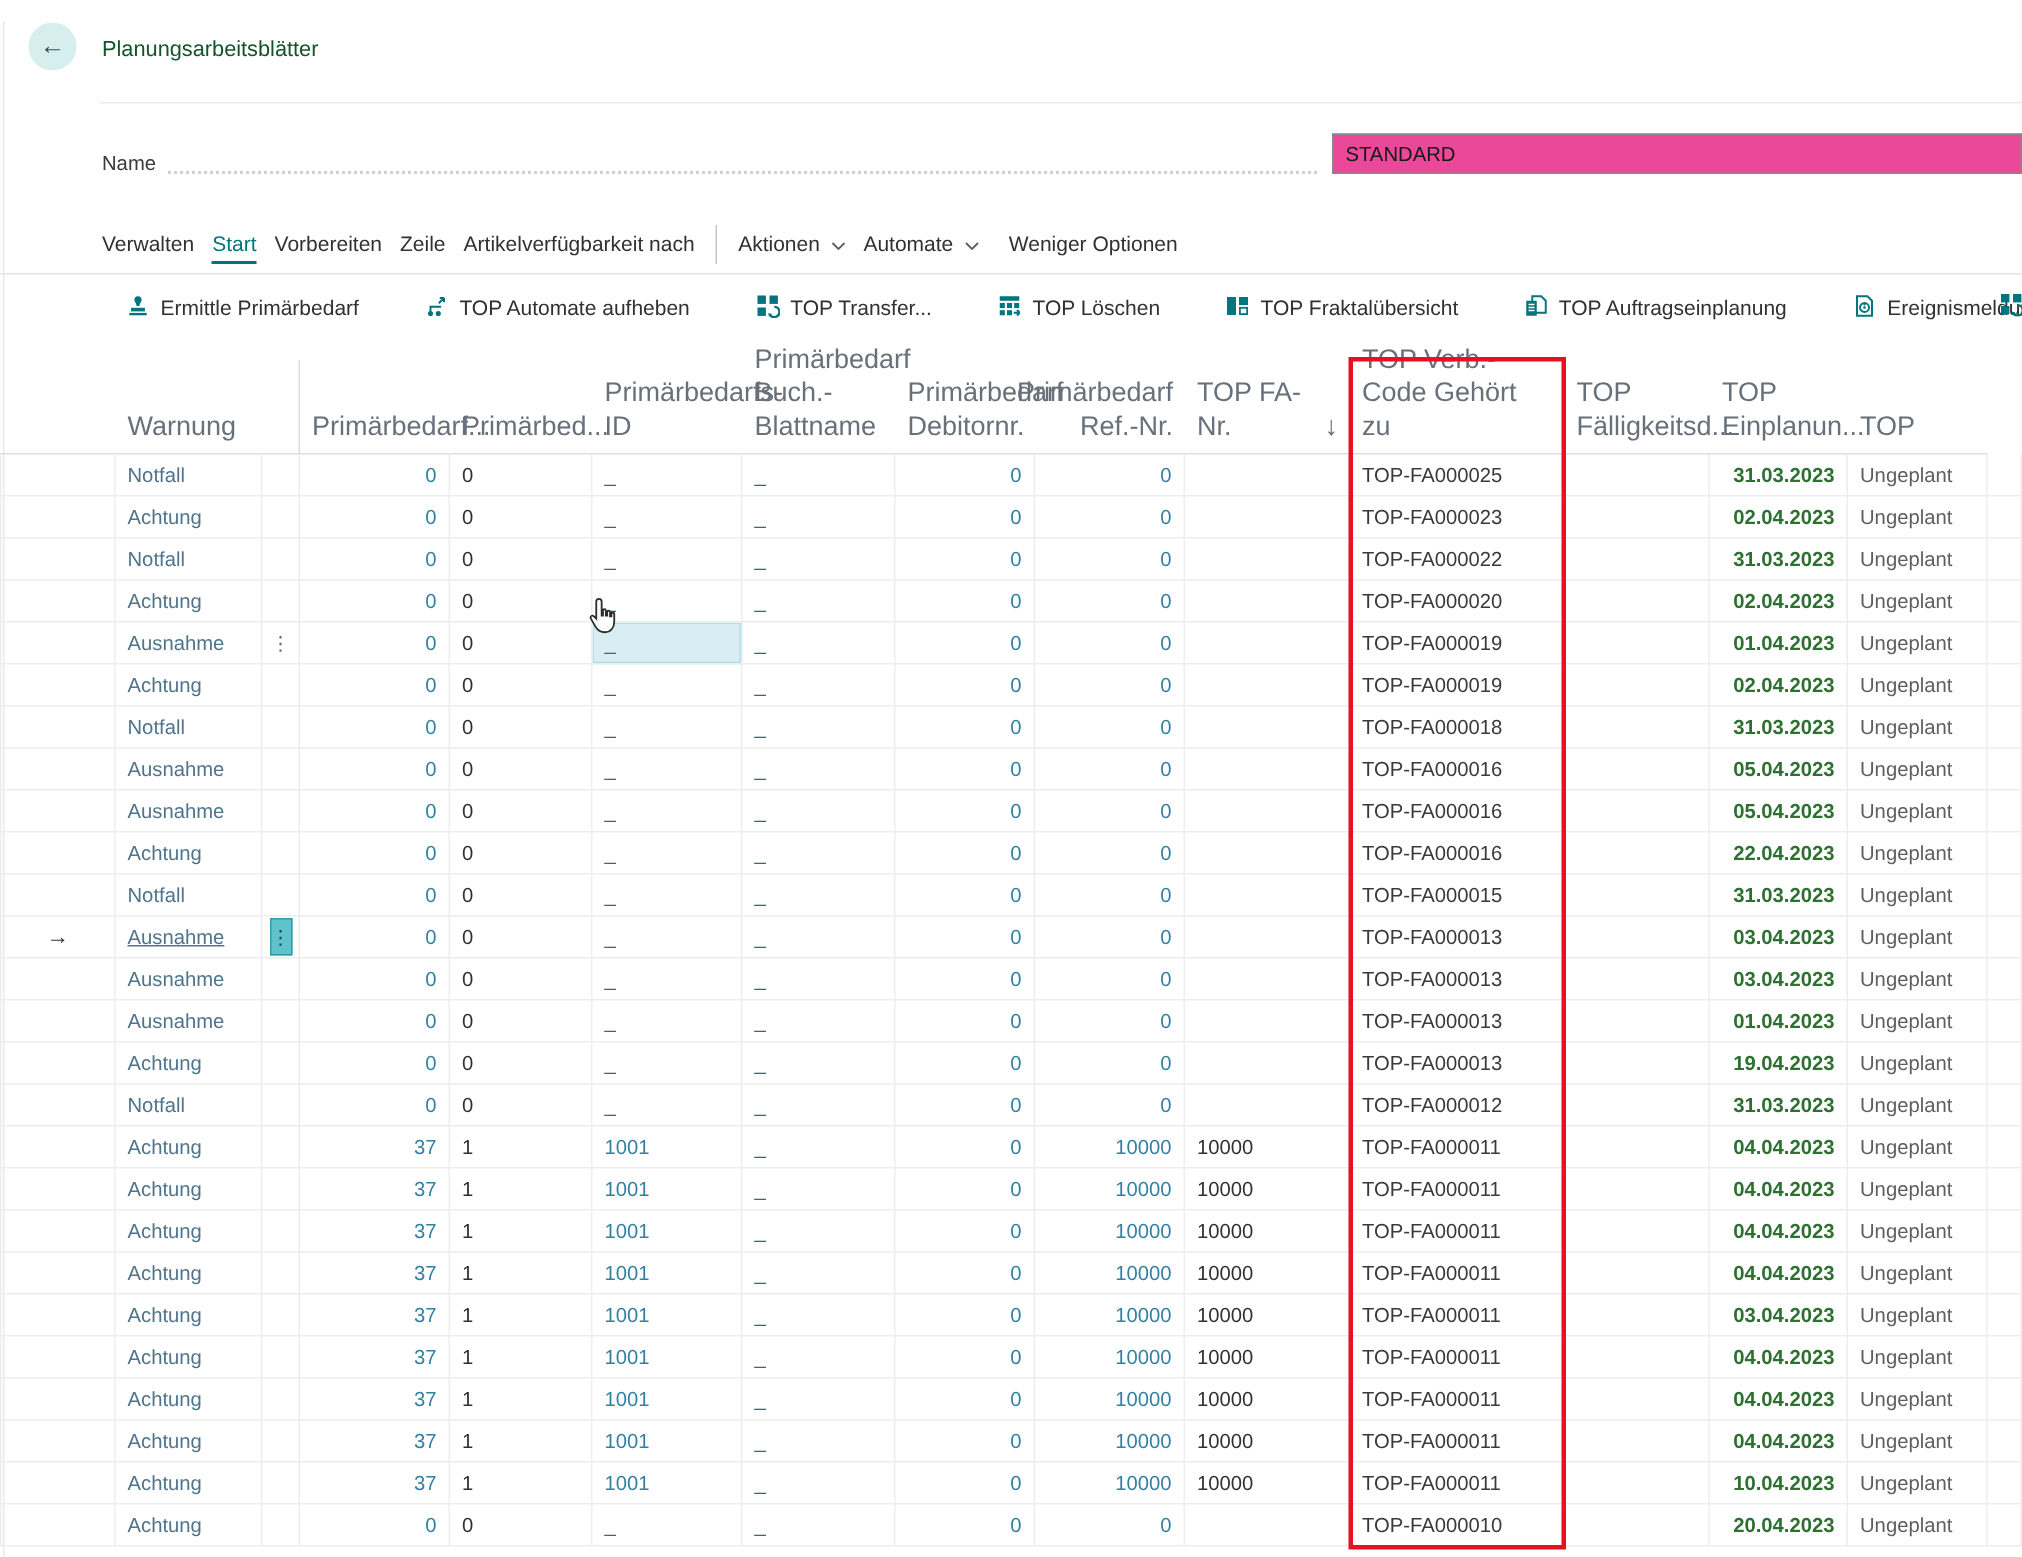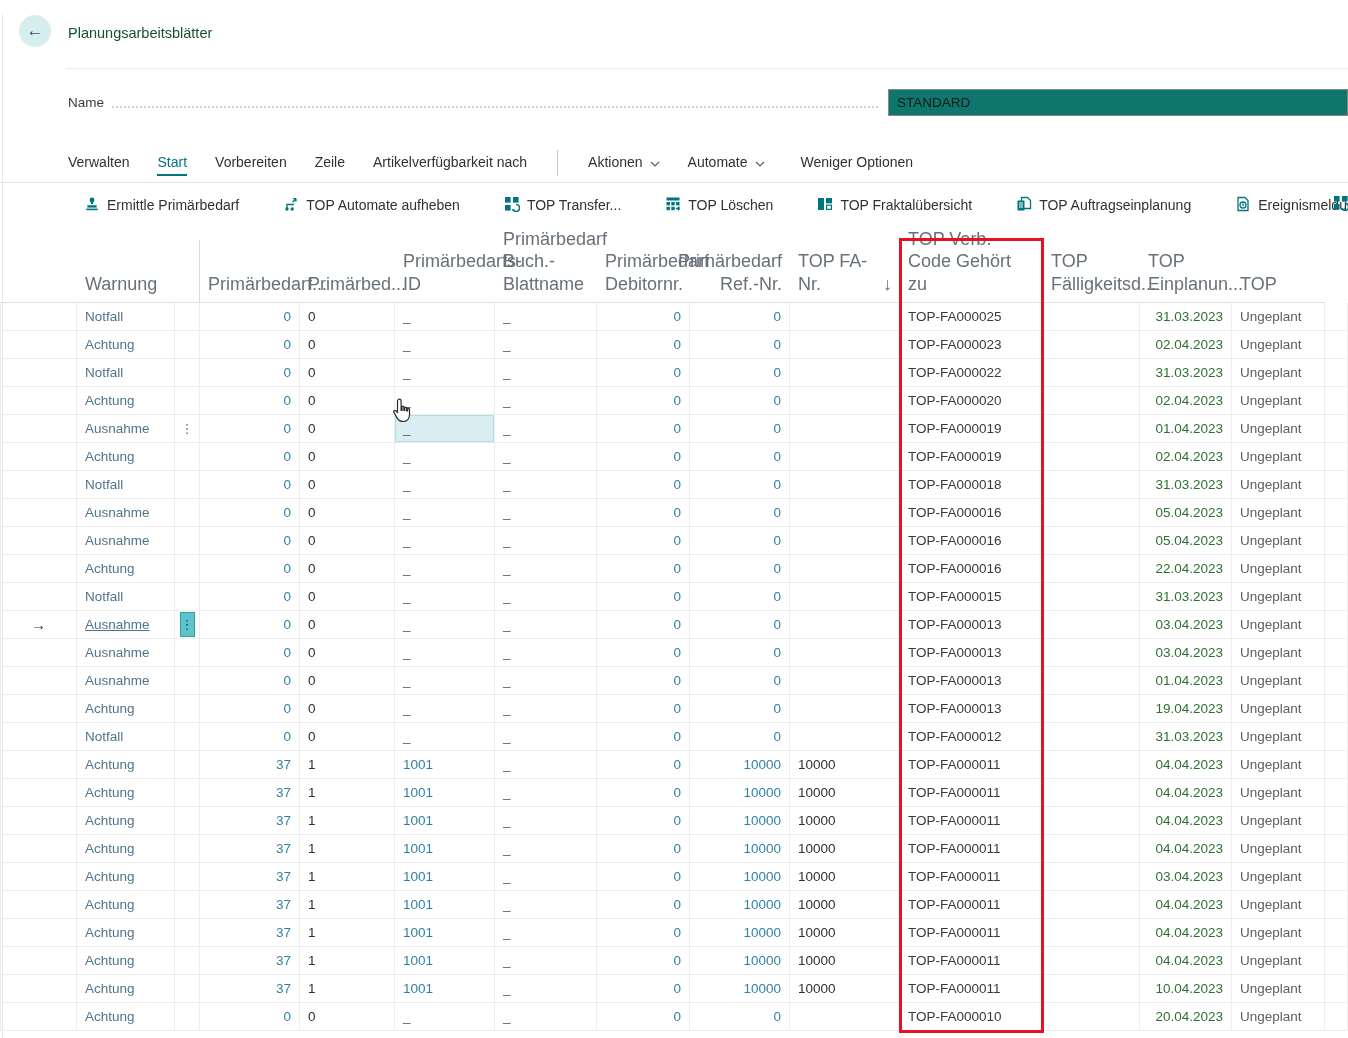--- a/index.html
+++ b/index.html
@@ -10,29 +10,29 @@
   
   .titlebar { position:absolute; left:0; top:0; width:1348px; height:68px; }
   .back-btn { position:absolute; left:19px; top:15px; width:32px; height:32px; border-radius:50%;
     background:#d7eeee; display:flex; align-items:center; justify-content:center;
     font-size:17px; color:#30565e; cursor:pointer; }
   .page-title { position:absolute; left:68px; top:25px; font-size:14.5px; color:#14532d; }
   .title-sep { position:absolute; left:66px; right:0; top:68px; height:1px; background:#eaeaea; }
 
   
   .name-row { position:absolute; left:68px; top:88px; width:1280px; height:28px;
-    display:flex; align-items:center; }
+    display:flex; align-items:flex-end; }
   .name-label { font-size:13.5px; color:#3b3a39; flex:0 0 auto; }
   .name-leader { flex:1 1 auto; border-bottom:2px dotted #d2d0ce; height:12px; margin:0 10px 0 8px; }
   .name-input { flex:0 0 460px; height:27px; border:1px solid #8a8886; font-size:13.5px;
-    padding:0 8px; color:#181818; font-family:inherit; background:#0f766e; }
+    padding:0 8px; color:#181818; font-family:inherit; background:#ec4899; }
 
   
   .menubar { position:absolute; left:68px; top:148px; width:1280px; height:34px;
-    display:flex; align-items:center; gap:28px; font-size:14px; }
+    display:flex; align-items:center; gap:12px; font-size:14px; }
   .menu-item { color:#323130; cursor:pointer; position:relative; padding-bottom:6px; }
   .menu-item.active { color:#00757e; }
   .menu-item.active::after { content:""; position:absolute; left:0; right:0; bottom:0;
     height:2px; background:#00757e; }
   .menu-drop { display:flex; align-items:center; gap:7px; cursor:pointer; padding-bottom:6px; }
   .menu-divider { width:1px; height:26px; background:#c8c6c4; margin:0 2px 4px 2px; }
   .menu-sep { position:absolute; left:0; top:182px; width:1348px; height:1px; background:#e4e4e4; }
   .chev { width:10px; height:6px; display:inline-block; }
 
   
@@ -54,21 +54,21 @@
     overflow:hidden; white-space:nowrap; cursor:pointer; }
   .g-body .g-row > .g-cell:first-child { border-left:1px solid #ededed; }
   .c-right { justify-content:flex-end; }
   .c-center { justify-content:center; }
   .v-warn { color:#50748b; }
   .v-warn.sel { text-decoration:underline; }
   .v-teal { color:#3281a3; }
   .v-dark { color:#323130; }
   .v-us { color:#44626f; }
   .v-fanr { color:#3a3a38; }
-  .v-date { color:#2e7031; font-weight:normal;text-align:right; }
+  .v-date { color:#2e7031; font-weight:bold;text-align:right; }
   .v-plan { color:#605e5c; }
   .row-arrow { color:#323130; font-size:15px; }
   .dots-grey { color:#5f6b74; font-size:13px; letter-spacing:0; }
   .dots-box { width:23px; height:25px; background:#5ec3ca; border:1px solid #2f9ea8;
     display:flex; align-items:center; justify-content:center; color:#173f45; font-size:13px; }
   .cell-hl { background:#d9eef3; box-shadow:inset 0 0 0 1px #b5dde6; }
 
   .red-box { position:absolute; left:899px; top:238px; width:145px; height:795px;
     border:3px solid #e81123; pointer-events:none; }
   .cursor { position:absolute; left:390px; top:398px; pointer-events:none; }

